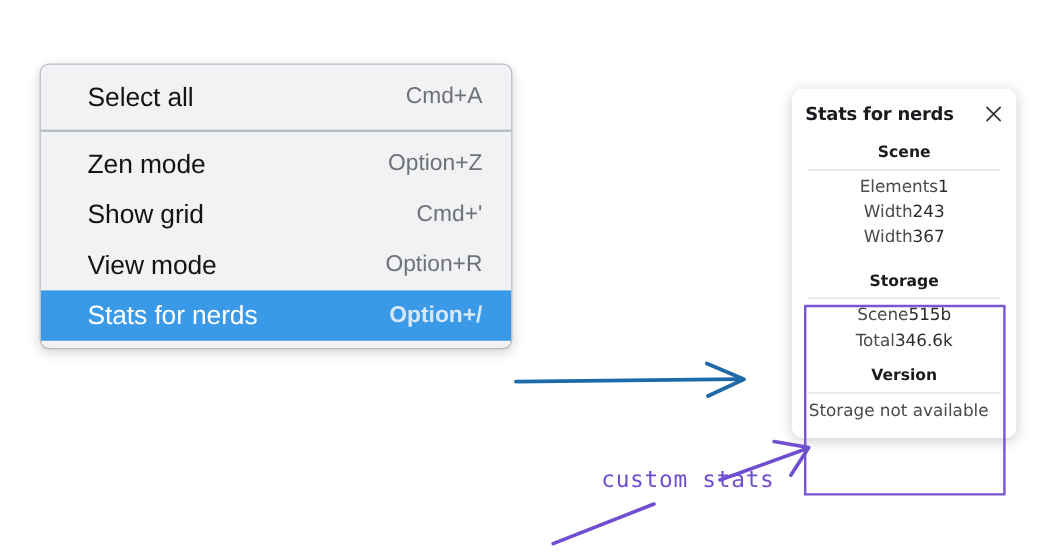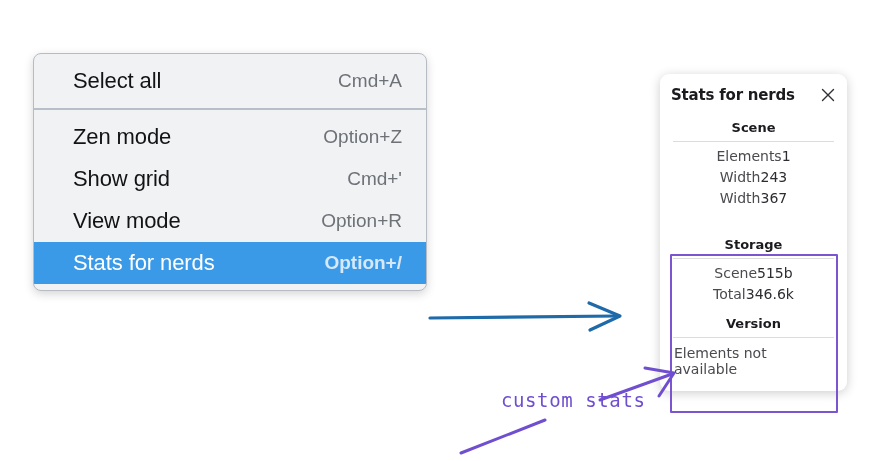--- a/index.html
+++ b/index.html
@@ -210,37 +210,37 @@
     <div class="stat-row">
       <span class="stat-label">Width</span>
       <span class="stat-value">243</span>
     </div>
     <div class="stat-row">
       <span class="stat-label">Width</span>
       <span class="stat-value">367</span>
     </div>
   </div>
 
-  <div style="margin-top:26px;">
+  <div style="margin-top:16px;">
     <div class="section-title">Storage</div>
     <div class="section-rule"></div>
     <div class="stat-row">
       <span class="stat-label">Scene</span>
       <span class="stat-value">515b</span>
     </div>
     <div class="stat-row">
       <span class="stat-label">Total</span>
       <span class="stat-value">346.6k</span>
     </div>
   </div>
 
   <div style="margin-top:9px;">
     <div class="section-title">Version</div>
     <div class="section-rule"></div>
-    <div class="stat-note">Elements not available</div>
+    <div class="stat-note">Storage not available</div>
   </div>
 
 </div>
 
 <div id="custom-stats-box"></div>
 
 <svg id="annotations" viewBox="0 0 873 461">
 
   <g>
     <path d="M430 318 L616 316" stroke="#1f6aa8" stroke-width="3.2" fill="none" stroke-linecap="round"></path>

